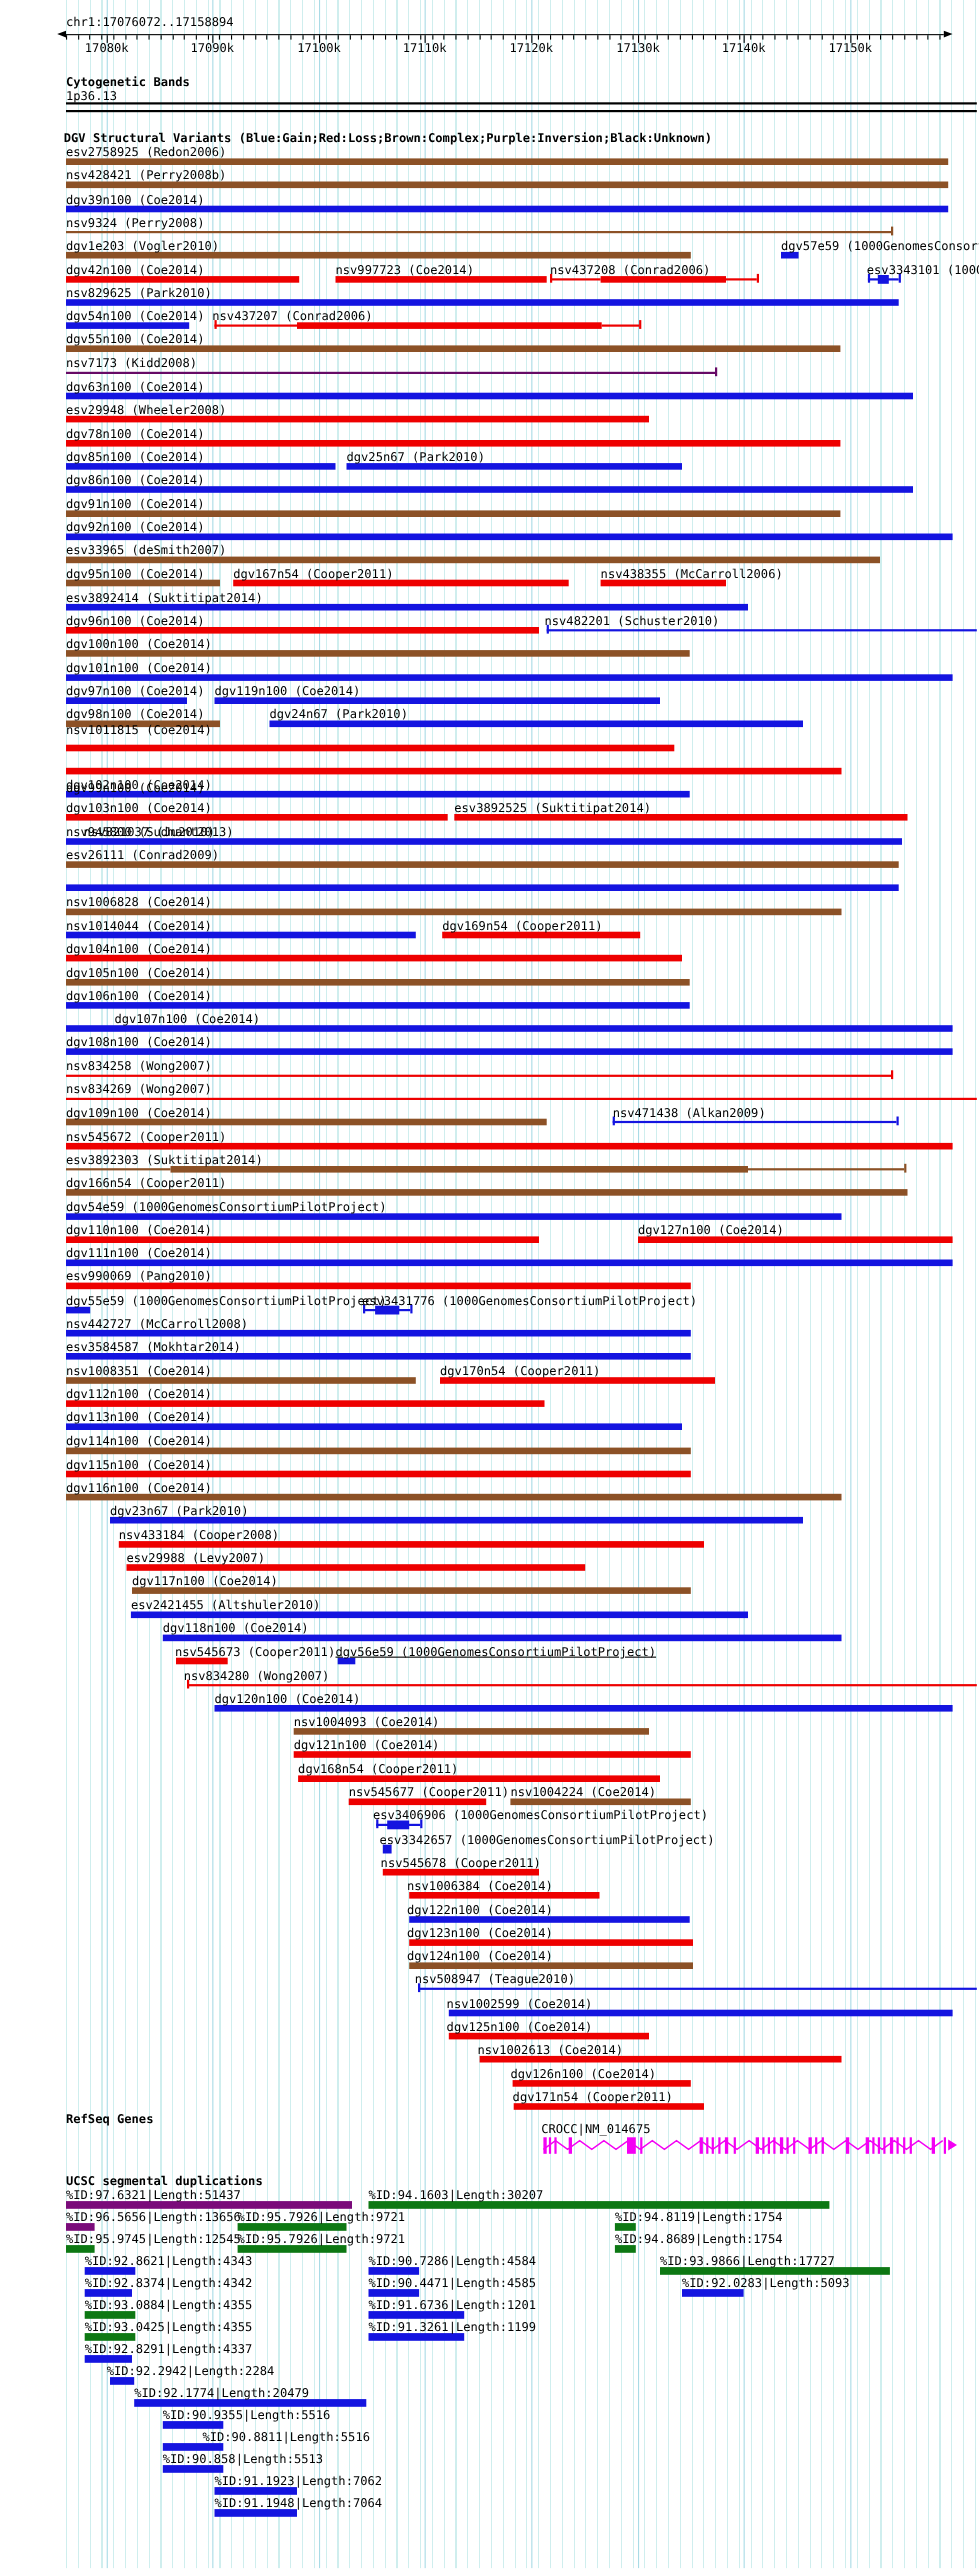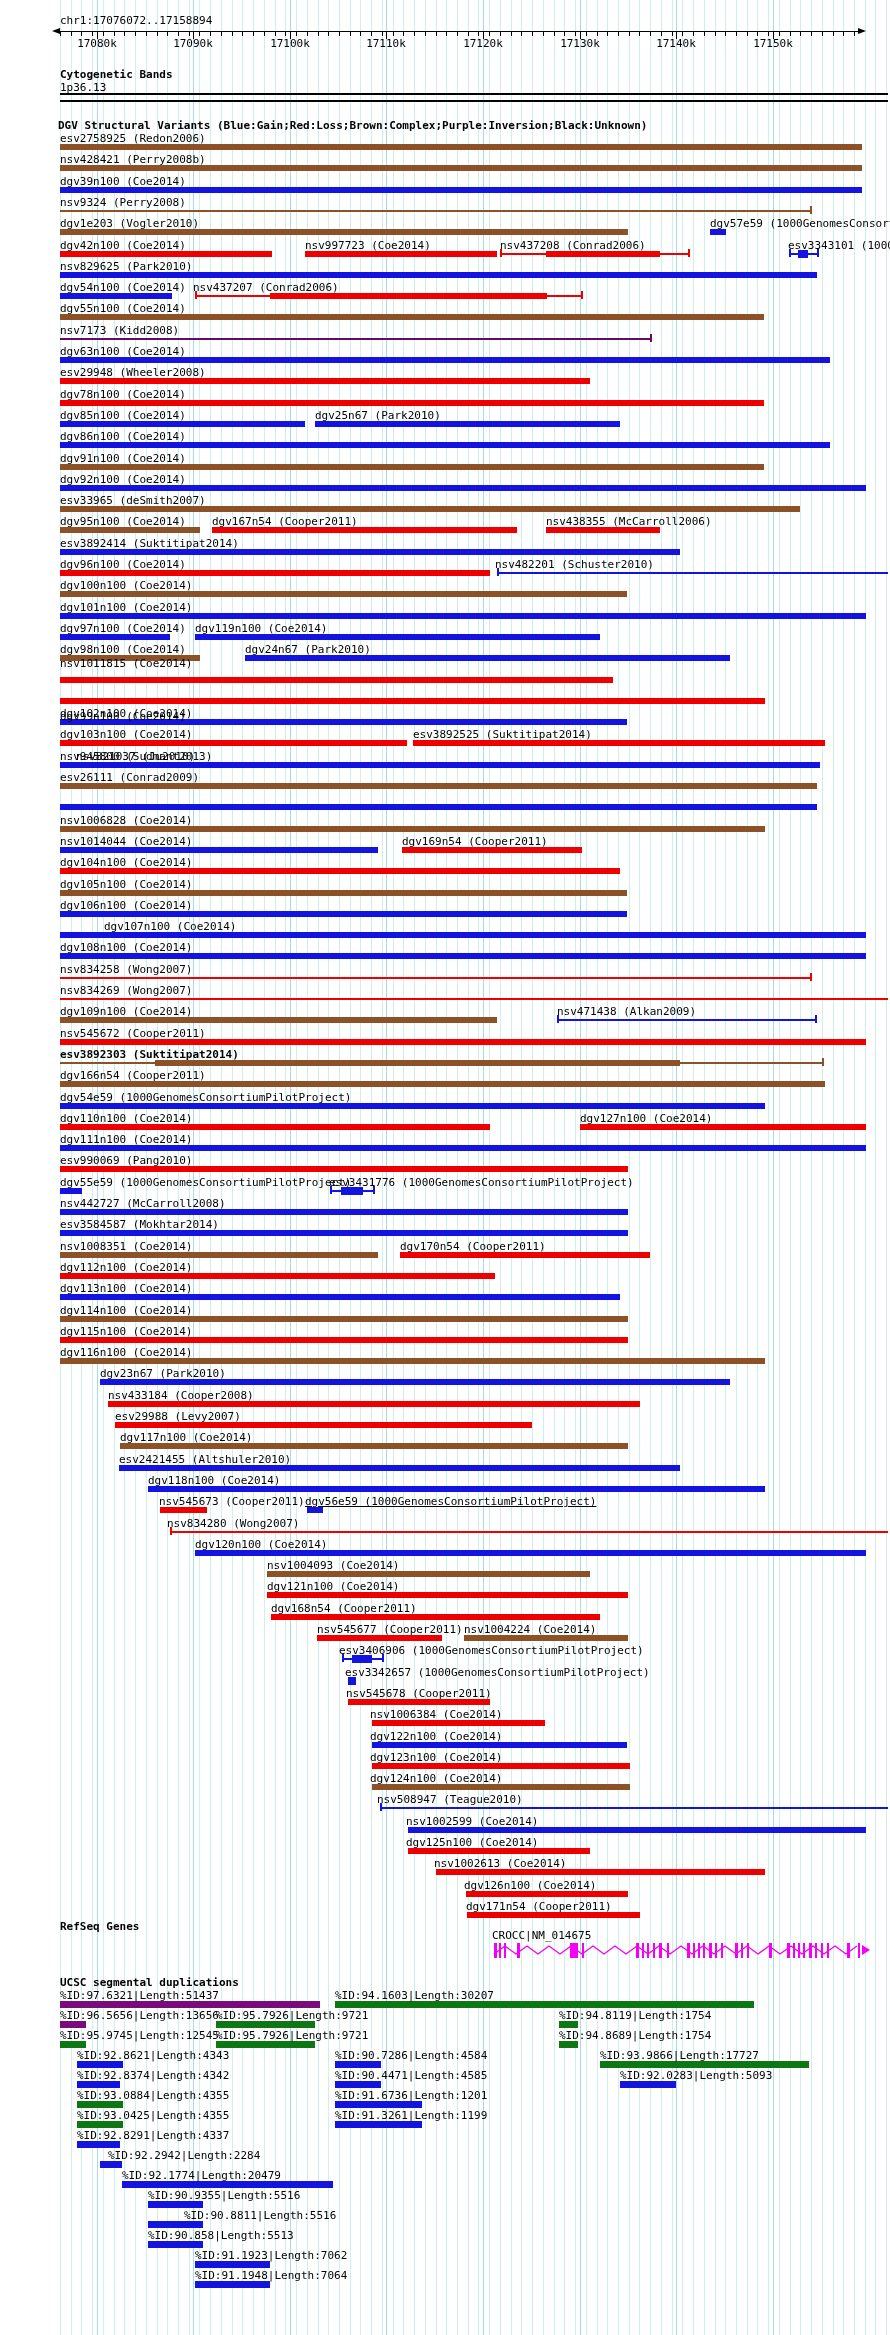--- a/index.html
+++ b/index.html
@@ -264,21 +264,21 @@
       <div class="lbl" style="left: 60px; top: 985px;">nsv834269 (Wong2007)</div>
       <div class="shape" style="left: 60px; top: 998px; width: 828px; height: 2px; background: rgb(238, 0, 0);"></div>
       <div class="lbl" style="left: 60px; top: 1006px;">dgv109n100 (Coe2014)</div>
       <div class="shape" style="left: 60px; top: 1017px; width: 437px; height: 6px; background: rgb(140, 81, 38);"></div>
       <div class="lbl" style="left: 557px; top: 1006px;">nsv471438 (Alkan2009)</div>
       <div class="shape" style="left: 557px; top: 1015px; width: 2px; height: 8px; background: rgb(20, 20, 224);"></div>
       <div class="shape" style="left: 557px; top: 1019px; width: 258px; height: 2px; background: rgb(20, 20, 224);"></div>
       <div class="shape" style="left: 815px; top: 1015px; width: 2px; height: 8px; background: rgb(20, 20, 224);"></div>
       <div class="lbl" style="left: 60px; top: 1028px;">nsv545672 (Cooper2011)</div>
       <div class="shape" style="left: 60px; top: 1039px; width: 806px; height: 6px; background: rgb(238, 0, 0);"></div>
-      <div class="lbl" style="left: 60px; top: 1049px; font-weight: bold;">esv3892303 (Suktitipat2014)</div>
+      <div class="lbl" style="left: 60px; top: 1049px;">esv3892303 (Suktitipat2014)</div>
       <div class="shape" style="left: 60px; top: 1062px; width: 95px; height: 2px; background: rgb(140, 81, 38);"></div>
       <div class="shape" style="left: 155px; top: 1060px; width: 525px; height: 6px; background: rgb(140, 81, 38);"></div>
       <div class="shape" style="left: 680px; top: 1062px; width: 142px; height: 2px; background: rgb(140, 81, 38);"></div>
       <div class="shape" style="left: 822px; top: 1058px; width: 2px; height: 8px; background: rgb(140, 81, 38);"></div>
       <div class="lbl" style="left: 60px; top: 1070px;">dgv166n54 (Cooper2011)</div>
       <div class="shape" style="left: 60px; top: 1081px; width: 765px; height: 6px; background: rgb(140, 81, 38);"></div>
       <div class="lbl" style="left: 60px; top: 1092px;">dgv54e59 (1000GenomesConsortiumPilotProject)</div>
       <div class="shape" style="left: 60px; top: 1103px; width: 705px; height: 6px; background: rgb(20, 20, 224);"></div>
       <div class="lbl" style="left: 60px; top: 1113px;">dgv110n100 (Coe2014)</div>
       <div class="shape" style="left: 60px; top: 1124px; width: 430px; height: 6px; background: rgb(238, 0, 0);"></div>
@@ -449,21 +449,21 @@
       <div class="lbl" style="left: 77px; top: 2090px;">%ID:93.0884|Length:4355</div>
       <div class="shape" style="left: 77px; top: 2101px; width: 46px; height: 7px; background: rgb(13, 120, 19);"></div>
       <div class="lbl" style="left: 335px; top: 2090px;">%ID:91.6736|Length:1201</div>
       <div class="shape" style="left: 335px; top: 2101px; width: 87px; height: 7px; background: rgb(20, 20, 224);"></div>
       <div class="lbl" style="left: 77px; top: 2110px;">%ID:93.0425|Length:4355</div>
       <div class="shape" style="left: 77px; top: 2121px; width: 46px; height: 7px; background: rgb(13, 120, 19);"></div>
       <div class="lbl" style="left: 335px; top: 2110px;">%ID:91.3261|Length:1199</div>
       <div class="shape" style="left: 335px; top: 2121px; width: 87px; height: 7px; background: rgb(20, 20, 224);"></div>
       <div class="lbl" style="left: 77px; top: 2130px;">%ID:92.8291|Length:4337</div>
       <div class="shape" style="left: 77px; top: 2141px; width: 43px; height: 7px; background: rgb(20, 20, 224);"></div>
-      <div class="lbl" style="left: 108px; top: 2150px;">%ID:92.2942|Length:2284</div>
+      <div class="lbl" style="left: 97px; top: 2150px;">%ID:92.2942|Length:2284</div>
       <div class="shape" style="left: 100px; top: 2161px; width: 22px; height: 7px; background: rgb(20, 20, 224);"></div>
       <div class="lbl" style="left: 122px; top: 2170px;">%ID:92.1774|Length:20479</div>
       <div class="shape" style="left: 122px; top: 2181px; width: 211px; height: 7px; background: rgb(20, 20, 224);"></div>
       <div class="lbl" style="left: 148px; top: 2190px;">%ID:90.9355|Length:5516</div>
       <div class="shape" style="left: 148px; top: 2201px; width: 55px; height: 7px; background: rgb(20, 20, 224);"></div>
       <div class="lbl" style="left: 148px; top: 2210px; margin-left: 36px;">%ID:90.8811|Length:5516</div>
       <div class="shape" style="left: 148px; top: 2221px; width: 55px; height: 7px; background: rgb(20, 20, 224);"></div>
       <div class="lbl" style="left: 148px; top: 2230px;">%ID:90.858|Length:5513</div>
       <div class="shape" style="left: 148px; top: 2241px; width: 55px; height: 7px; background: rgb(20, 20, 224);"></div>
       <div class="lbl" style="left: 195px; top: 2250px;">%ID:91.1923|Length:7062</div>

